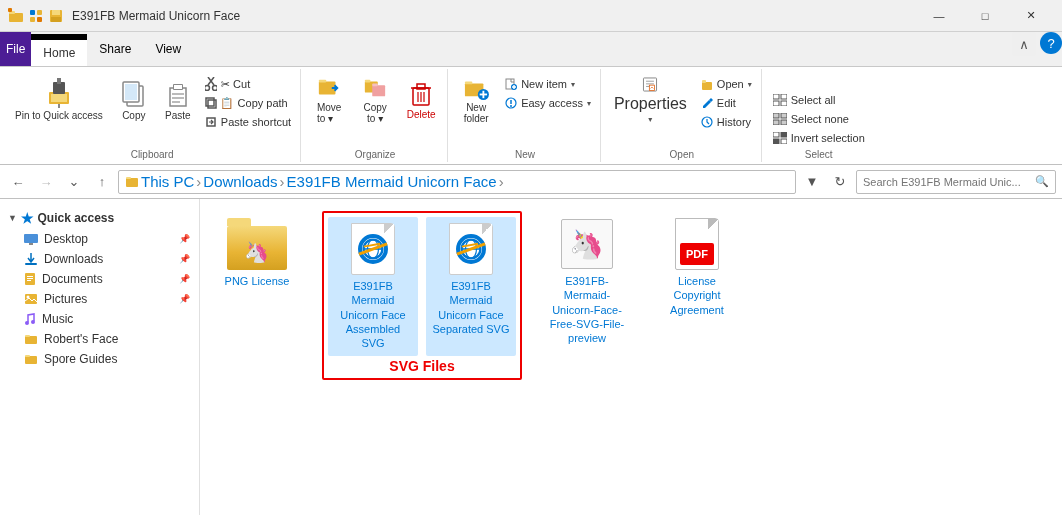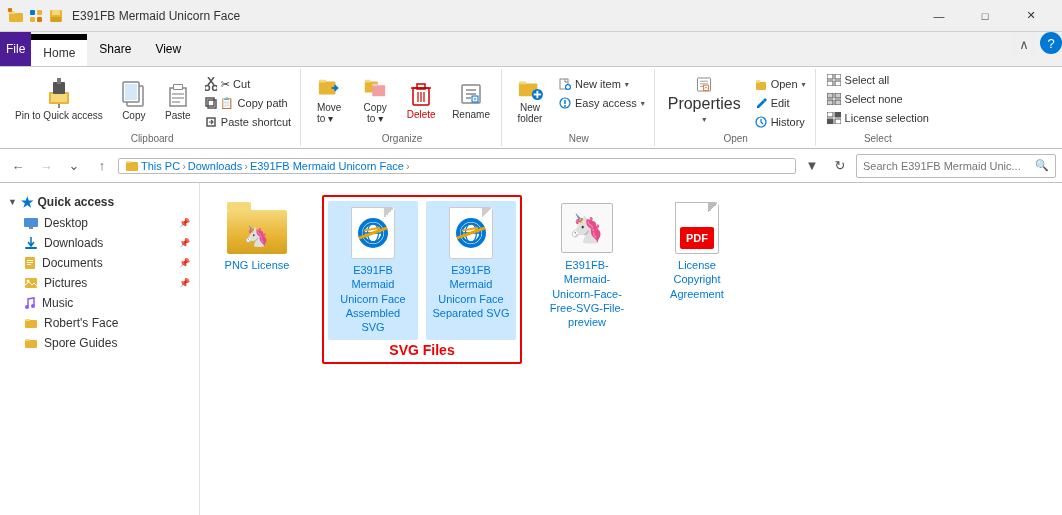--- a/index.html
+++ b/index.html
@@ -76,23 +76,23 @@
       background: white; border-bottom: 1px solid #c0c0c0;
       padding: 4px 6px; gap: 4px; height: 34px;
     }
     .nav-btn {
       width: 24px; height: 24px; display: flex; align-items: center; justify-content: center;
       cursor: pointer; border: 1px solid transparent; border-radius: 2px; color: #555; font-size: 13px;
     }
     .nav-btn.disabled { color: #bbb; cursor: default; }
 
     .address-path {
-      flex: 1; height: 16px; display: flex; align-items: center;
+      flex: 1; height: 24px; display: flex; align-items: center;
       border: 1px solid #bbb; border-radius: 2px; padding: 0 6px;
-      background: white; font-size: 11px; gap: 2px;
+      background: white; font-size: 15px; gap: 2px;
     }
     .path-part { color: #0078d4; cursor: pointer; }
     .path-sep { color: #888; }
 
     .search-box {
       display: flex; align-items: center;
       border: 1px solid #bbb; border-radius: 2px; height: 24px;
       padding: 0 6px; gap: 4px; width: 200px; background: white;
     }
     .search-input { border: none; outline: none; font-size: 11px; color: #888; flex: 1; }
@@ -372,31 +372,20 @@
           <svg width="24" height="26" viewBox="0 0 24 26">
             <rect x="4" y="7" width="16" height="17" fill="none" stroke="#c00" stroke-width="1.5" rx="1"></rect>
             <line x1="2" y1="7" x2="22" y2="7" stroke="#c00" stroke-width="1.5"></line>
             <rect x="8" y="3" width="8" height="5" fill="none" stroke="#c00" stroke-width="1.5"></rect>
             <line x1="9" y1="11" x2="9" y2="21" stroke="#c00" stroke-width="1.2"></line>
             <line x1="12" y1="11" x2="12" y2="21" stroke="#c00" stroke-width="1.2"></line>
             <line x1="15" y1="11" x2="15" y2="21" stroke="#c00" stroke-width="1.2"></line>
           </svg>
           <span style="font-size:10px; color:#c00;">Delete</span>
         </div>
-        <div class="ribbon-btn-large">
-          <svg width="24" height="26" viewBox="0 0 24 26">
-            <rect x="3" y="4" width="18" height="18" fill="white" stroke="#888" stroke-width="1.5" rx="1"></rect>
-            <line x1="7" y1="9" x2="17" y2="9" stroke="#888" stroke-width="1.5"></line>
-            <line x1="7" y1="13" x2="17" y2="13" stroke="#888" stroke-width="1.5"></line>
-            <line x1="7" y1="17" x2="12" y2="17" stroke="#888" stroke-width="1.5"></line>
-            <rect x="13" y="15" width="6" height="6" fill="#f0f0f0" stroke="#0078d4" stroke-width="1"></rect>
-            <line x1="15" y1="18" x2="17" y2="18" stroke="#0078d4" stroke-width="1"></line>
-          </svg>
-          <span style="font-size:10px;">Rename</span>
-        </div>
       </div>
       <span class="ribbon-group-label">Organize</span>
     </div>
 
     <div class="ribbon-group">
       <div class="ribbon-group-content">
         <div class="ribbon-btn-large">
           <svg width="28" height="26" viewBox="0 0 28 26">
             <rect x="2" y="8" width="20" height="14" fill="#e8b434" rx="1"></rect>
             <rect x="2" y="6" width="8" height="3" fill="#f5d87a" rx="1"></rect>
@@ -470,21 +459,21 @@
             </svg>
             <span>History</span>
           </div>
         </div>
       </div>
       <span class="ribbon-group-label">Open</span>
     </div>
 
     <div class="ribbon-group" style="border-right:none;">
       <div class="ribbon-group-content">
-        <div class="ribbon-btn-stack" style="margin-top:0;">
+        <div class="ribbon-btn-stack" style="margin-top:20px;">
           <div class="ribbon-btn-small">
             <svg width="14" height="12" viewBox="0 0 14 12">
               <rect x="0" y="0" width="6" height="5" fill="none" stroke="#555" stroke-width="1"></rect>
               <rect x="8" y="0" width="6" height="5" fill="none" stroke="#555" stroke-width="1"></rect>
               <rect x="0" y="7" width="6" height="5" fill="none" stroke="#555" stroke-width="1"></rect>
               <rect x="8" y="7" width="6" height="5" fill="none" stroke="#555" stroke-width="1"></rect>
             </svg>
             <span>Select all</span>
           </div>
           <div class="ribbon-btn-small">
@@ -496,21 +485,21 @@
             </svg>
             <span>Select none</span>
           </div>
           <div class="ribbon-btn-small">
             <svg width="14" height="12" viewBox="0 0 14 12">
               <rect x="0" y="0" width="6" height="5" fill="none" stroke="#555" stroke-width="1"></rect>
               <rect x="8" y="0" width="6" height="5" fill="#555" stroke="#555" stroke-width="1"></rect>
               <rect x="0" y="7" width="6" height="5" fill="#555" stroke="#555" stroke-width="1"></rect>
               <rect x="8" y="7" width="6" height="5" fill="none" stroke="#555" stroke-width="1"></rect>
             </svg>
-            <span>License selection</span>
+            <span>Invert selection</span>
           </div>
         </div>
       </div>
       <span class="ribbon-group-label">Select</span>
     </div>
 
   </div>
 </div>
 
 <div class="address-bar">

